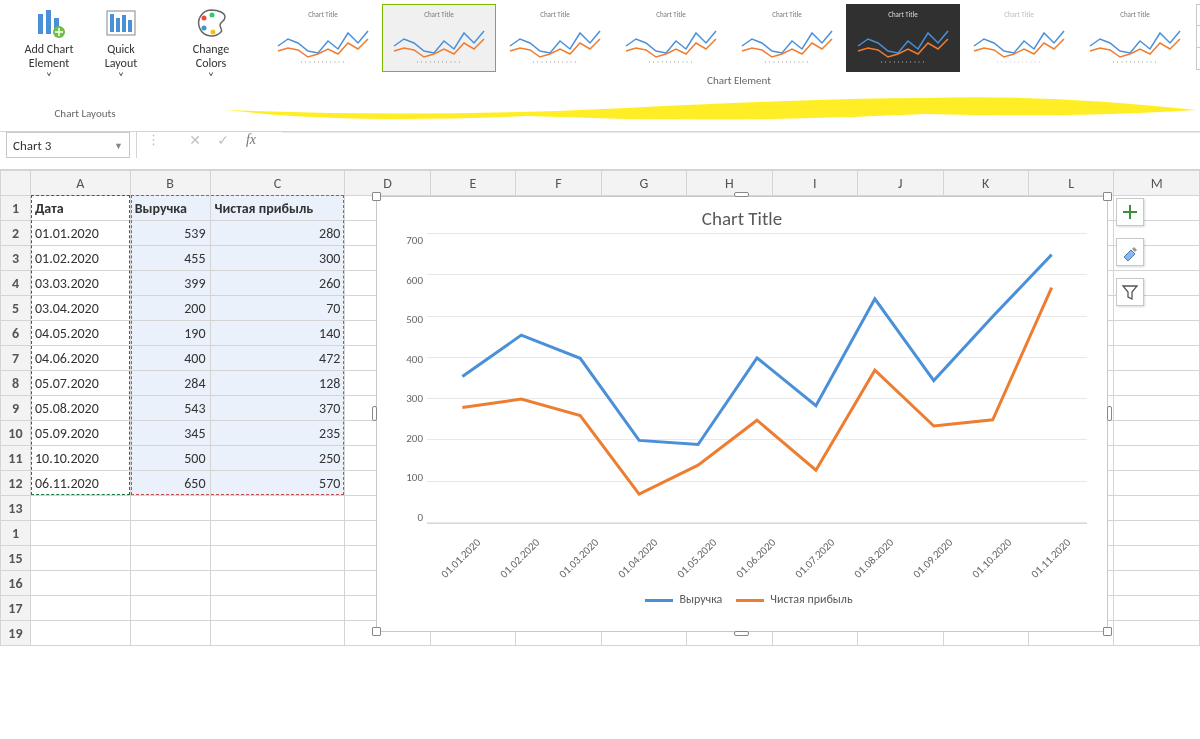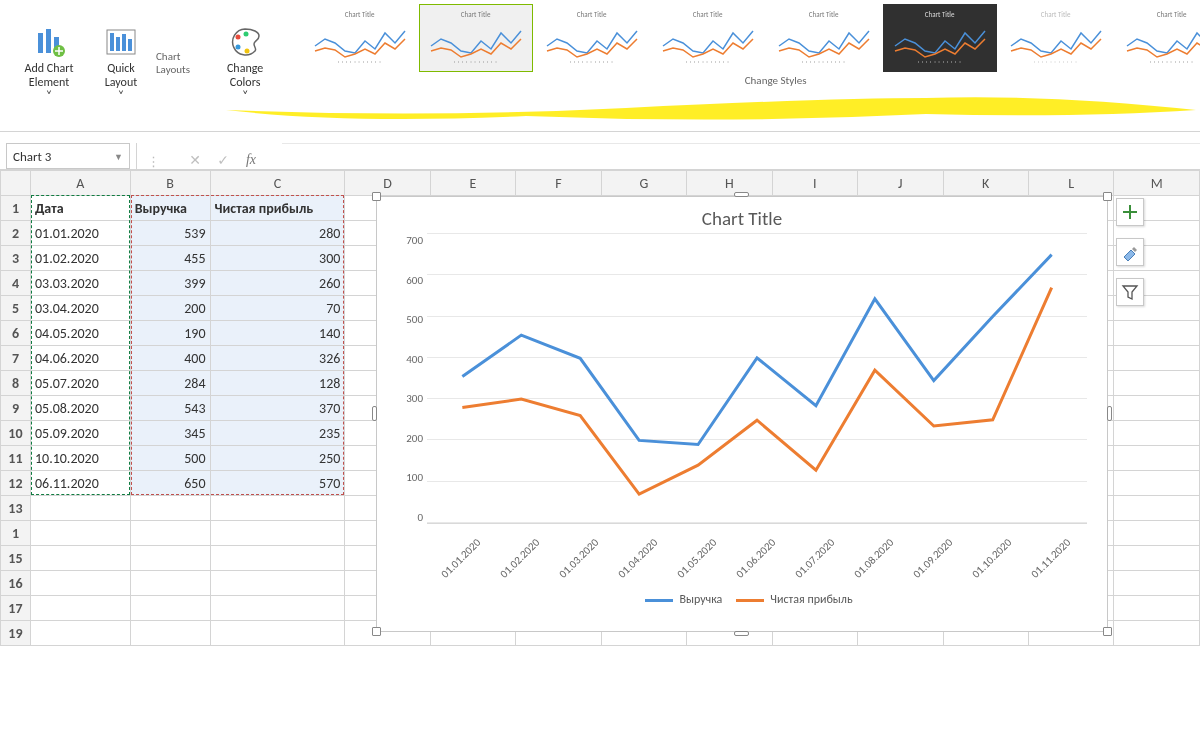--- a/index.html
+++ b/index.html
@@ -1,33 +1,33 @@
 <!DOCTYPE html>
 <html><head>
 <meta charset="utf-8">
 <style>
 *{box-sizing:border-box;margin:0;padding:0;font-family:"Segoe UI",Calibri,Arial,sans-serif}
 body{background:#fff;width:1200px;height:739px;overflow:hidden;font-size:13px;color:#333}
 .ribbon{height:132px;background:#fff;display:flex;flex-direction:column;border-bottom:1px solid #d4d4d4}
 .ribbon-top{flex:1;display:flex;padding:4px 8px 0 14px;gap:8px}
-.group{display:flex;flex-direction:row;align-items:center;height:120px}
+.group{display:flex;flex-direction:column;align-items:center;height:120px}
 .group-items{flex:1;display:flex;align-items:flex-start;gap:2px}
 .group-label{font-size:11px;color:#666;padding:2px 0 4px}
 .big-btn{display:flex;flex-direction:column;align-items:center;width:70px;padding:2px 4px;cursor:pointer;text-align:center;font-size:12px;line-height:1.15}
 .big-btn .ico{width:34px;height:34px;margin-bottom:3px;display:flex;align-items:center;justify-content:center}
 .sep{width:1px;background:#e3e3e3;height:92px;margin:4px 2px 0}
 .styles-gallery{flex:1;display:flex;flex-direction:column;position:relative}
 .gall-row{display:flex;gap:2px;align-items:flex-start}
 .style-thumb{width:114px;height:68px;border:1px solid transparent;background:#fff;display:flex;flex-direction:column;align-items:center;justify-content:center;cursor:pointer;font-size:6px;color:#999;position:relative;overflow:hidden}
 .style-thumb.sel{border-color:#7fba00}
 .gall-btns{display:flex;flex-direction:column;margin-left:2px}
 .gall-btns div{width:16px;height:22px;border:1px solid #c8c8c8;background:#fff;display:flex;align-items:center;justify-content:center;cursor:pointer;font-size:9px;color:#666}
 .gall-btns div+div{border-top:none}
 .highlight-swoosh{position:absolute;left:226px;right:0;top:90px;height:36px;pointer-events:none}
-.fbar{height:38px;display:flex;align-items:flex-end;border-bottom:1px solid #d4d4d4;background:#fff}
+.fbar{height:38px;display:flex;align-items:flex-start;border-bottom:1px solid #d4d4d4;background:#fff}
 .name-box{width:124px;height:26px;border:1px solid #c8c8c8;margin-left:6px;display:flex;align-items:center;padding:0 6px;font-size:13px;background:#fff}
 .name-box .arrow{margin-left:auto;color:#888;font-size:9px}
 .fbar-btns{display:flex;gap:6px;margin-left:24px;color:#bfbfbf}
 .fbar-btns span{width:22px;text-align:center;cursor:pointer;font-size:14px}
 .fx{font-style:italic;font-family:"Cambria Math",serif;color:#777}
 .fbar-input{flex:1;height:26px;margin-left:20px;border-top:1px solid #e8e8e8}
 .sheet{position:relative;height:calc(739px - 132px - 38px)}
 table.grid{border-collapse:collapse;table-layout:fixed}
 table.grid td,table.grid th{border:1px solid #d4d4d4;height:25px;padding:0 4px;font-size:14px;text-align:right;background:#fff;white-space:nowrap;overflow:hidden}
 .hdr{background:#f3f3f3!important;text-align:center!important;color:#555;font-weight:400;font-size:13px}
@@ -184,21 +184,21 @@
               <polyline points="5,30 15,27 25,29 35,36 45,33 55,28 65,33 75,22 85,28 95,18" fill="none" stroke="#ed7d31" stroke-width="1.5"></polyline>
             </svg>
             <div style="font-size:5px;color:#777;letter-spacing:1px">ᴵ ᴵ ᴵ ᴵ ᴵ ᴵ ᴵ ᴵ ᴵ ᴵ ᴵ</div>
           </div>
           <div class="gall-btns">
             <div>▴</div>
             <div>▾</div>
             <div>▾</div>
           </div>
         </div>
-      <div class="group-label">Change Styles</div>
+      <div class="group-label">Chart Element</div>
     </div>
   </div>
   <svg class="highlight-swoosh" viewBox="0 0 970 36" preserveAspectRatio="none">
     <path d="M0 20 Q 200 28 400 18 T 700 8 Q 820 4 970 20 Q 850 28 700 24 Q 500 34 300 26 Q 120 34 0 20 Z" fill="#ffeb00" opacity="0.85"></path>
   </svg>
 </div>
 
 <div class="fbar">
   <div class="name-box">
     <span>Chart 3</span>
@@ -326,21 +326,21 @@
           <td class="colOther"></td>
           <td class="colOther"></td>
           <td class="colOther"></td>
           <td class="colOther"></td>
           <td class="colOther"></td>
         </tr>
         <tr>
           <th class="rowhdr">7</th>
           <td class="colA left">04.06.2020</td>
           <td class="colB sel-fill">400</td>
-          <td class="colC sel-fill">326</td>
+          <td class="colC sel-fill">472</td>
           <td class="colOther"></td>
           <td class="colOther"></td>
           <td class="colOther"></td>
           <td class="colOther"></td>
           <td class="colOther"></td>
           <td class="colOther"></td>
           <td class="colOther"></td>
           <td class="colOther"></td>
           <td class="colOther"></td>
           <td class="colOther"></td>

